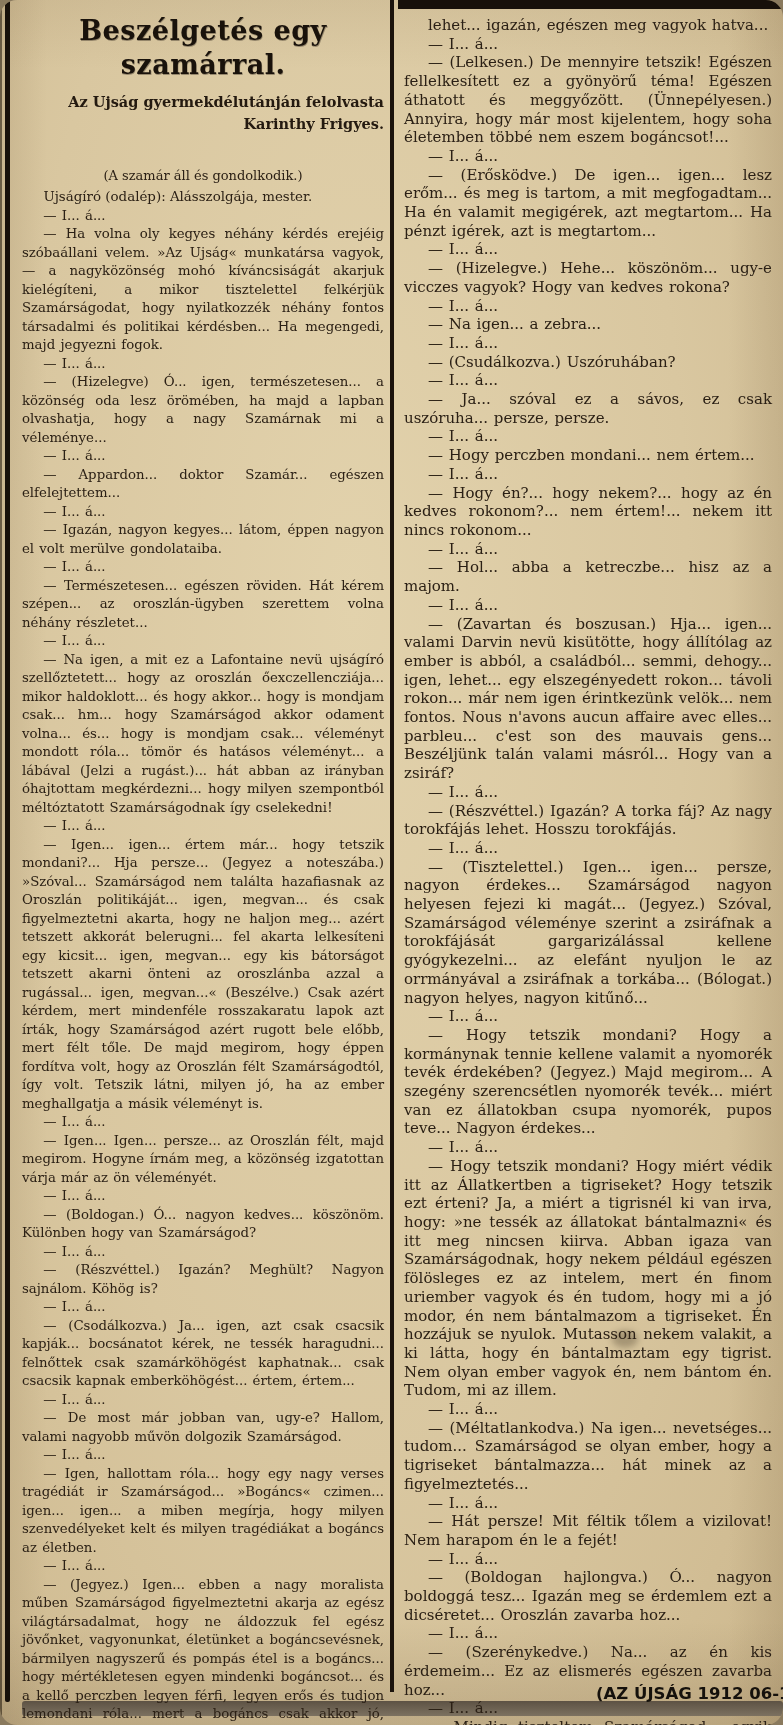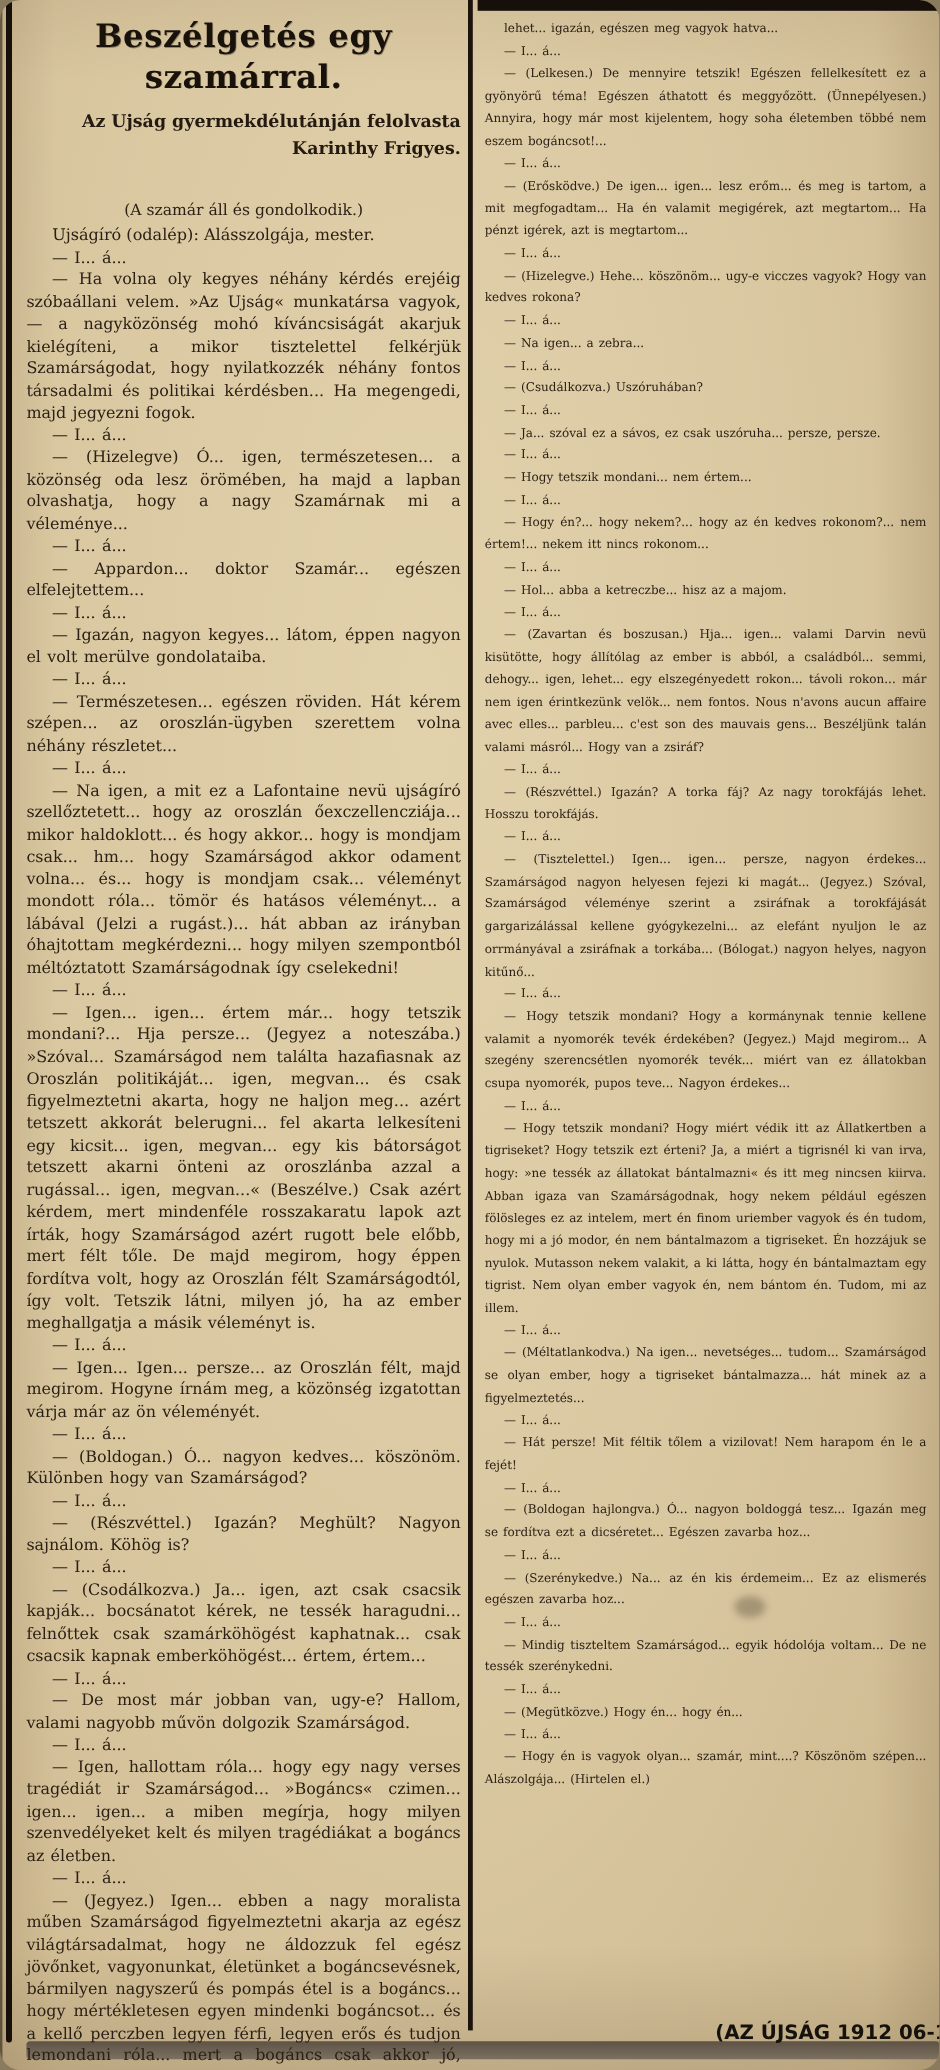--- a/index.html
+++ b/index.html
@@ -37,21 +37,21 @@
   .byline{font-size:14.5px;line-height:20px;font-weight:bold;text-align:right;margin:0;color:#241a10;}
   .byline-author{margin-top:2px;}
   .stage{font-size:13px;line-height:20px;text-align:center;margin:32px 0 2px 0;}
   .opening{font-size:13.4px;line-height:18.6px;text-indent:1.6em;text-align:justify;margin:2px 0 0 0;}
 
   .para{
     font-size:13.3px;line-height:18.5px;
     margin:0;text-indent:1.6em;text-align:justify;
     word-spacing:1px;
   }
-  .col-right .para{font-size:10px;line-height:18.7px;}
+  .col-right .para{font-size:15px;line-height:18.7px;}
 
   .caption{
     position:absolute;left:596px;top:1684px;width:186px;
     font-family:"DejaVu Sans", sans-serif;
     font-size:16.5px;font-weight:bold;color:#15110c;
     white-space:nowrap;
   }
 </style>
 </head>
 <body>
@@ -114,41 +114,41 @@
         <p class="para">— (Erősködve.) De igen... igen... lesz erőm... és meg is tartom, a mit megfogadtam... Ha én valamit megigérek, azt megtartom... Ha pénzt igérek, azt is megtartom...</p>
         <p class="para">— I... á...</p>
         <p class="para">— (Hizelegve.) Hehe... köszönöm... ugy-e vicczes vagyok? Hogy van kedves rokona?</p>
         <p class="para">— I... á...</p>
         <p class="para">— Na igen... a zebra...</p>
         <p class="para">— I... á...</p>
         <p class="para">— (Csudálkozva.) Uszóruhában?</p>
         <p class="para">— I... á...</p>
         <p class="para">— Ja... szóval ez a sávos, ez csak uszóruha... persze, persze.</p>
         <p class="para">— I... á...</p>
-        <p class="para">— Hogy tetszik mondani... nem értem...</p>
+        <p class="para">— Hogy perczben mondani... nem értem...</p>
         <p class="para">— I... á...</p>
         <p class="para">— Hogy én?... hogy nekem?... hogy az én kedves rokonom?... nem értem!... nekem itt nincs rokonom...</p>
         <p class="para">— I... á...</p>
         <p class="para">— Hol... abba a ketreczbe... hisz az a majom.</p>
         <p class="para">— I... á...</p>
         <p class="para">— (Zavartan és boszusan.) Hja... igen... valami Darvin nevü kisütötte, hogy állítólag az ember is abból, a családból... semmi, dehogy... igen, lehet... egy elszegényedett rokon... távoli rokon... már nem igen érintkezünk velök... nem fontos. Nous n'avons aucun affaire avec elles... parbleu... c'est son des mauvais gens... Beszéljünk talán valami másról... Hogy van a zsiráf?</p>
         <p class="para">— I... á...</p>
         <p class="para">— (Részvéttel.) Igazán? A torka fáj? Az nagy torokfájás lehet. Hosszu torokfájás.</p>
         <p class="para">— I... á...</p>
         <p class="para">— (Tisztelettel.) Igen... igen... persze, nagyon érdekes... Szamárságod nagyon helyesen fejezi ki magát... (Jegyez.) Szóval, Szamárságod véleménye szerint a zsiráfnak a torokfájását gargarizálással kellene gyógykezelni... az elefánt nyuljon le az orrmányával a zsiráfnak a torkába... (Bólogat.) nagyon helyes, nagyon kitűnő...</p>
         <p class="para">— I... á...</p>
         <p class="para">— Hogy tetszik mondani? Hogy a kormánynak tennie kellene valamit a nyomorék tevék érdekében? (Jegyez.) Majd megirom... A szegény szerencsétlen nyomorék tevék... miért van ez állatokban csupa nyomorék, pupos teve... Nagyon érdekes...</p>
         <p class="para">— I... á...</p>
         <p class="para">— Hogy tetszik mondani? Hogy miért védik itt az Állatkertben a tigriseket? Hogy tetszik ezt érteni? Ja, a miért a tigrisnél ki van irva, hogy: »ne tessék az állatokat bántalmazni« és itt meg nincsen kiirva. Abban igaza van Szamárságodnak, hogy nekem például egészen fölösleges ez az intelem, mert én finom uriember vagyok és én tudom, hogy mi a jó modor, én nem bántalmazom a tigriseket. Én hozzájuk se nyulok. Mutasson nekem valakit, a ki látta, hogy én bántalmaztam egy tigrist. Nem olyan ember vagyok én, nem bántom én. Tudom, mi az illem.</p>
         <p class="para">— I... á...</p>
         <p class="para">— (Méltatlankodva.) Na igen... nevetséges... tudom... Szamárságod se olyan ember, hogy a tigriseket bántalmazza... hát minek az a figyelmeztetés...</p>
         <p class="para">— I... á...</p>
         <p class="para">— Hát persze! Mit féltik tőlem a vizilovat! Nem harapom én le a fejét!</p>
         <p class="para">— I... á...</p>
-        <p class="para">— (Boldogan hajlongva.) Ó... nagyon boldoggá tesz... Igazán meg se fordítva ezt a dicséretet... Egészen zavarba hoz...</p>
+        <p class="para">— (Boldogan hajlongva.) Ó... nagyon boldoggá tesz... Igazán meg se érdemlem ezt a dicséretet... Oroszlán zavarba hoz...</p>
         <p class="para">— I... á...</p>
         <p class="para">— (Szerénykedve.) Na... az én kis érdemeim... Ez az elismerés egészen zavarba hoz...</p>
         <p class="para">— I... á...</p>
         <p class="para">— Mindig tiszteltem Szamárságod... egyik hódolója voltam... De ne tessék szerénykedni.</p>
         <p class="para">— I... á...</p>
         <p class="para">— (Megütközve.) Hogy én... hogy én...</p>
         <p class="para">— I... á...</p>
         <p class="para">— Hogy én is vagyok olyan... szamár, mint....? Köszönöm szépen... Alászolgája... (Hirtelen el.)</p>
       </div>
   </div>

